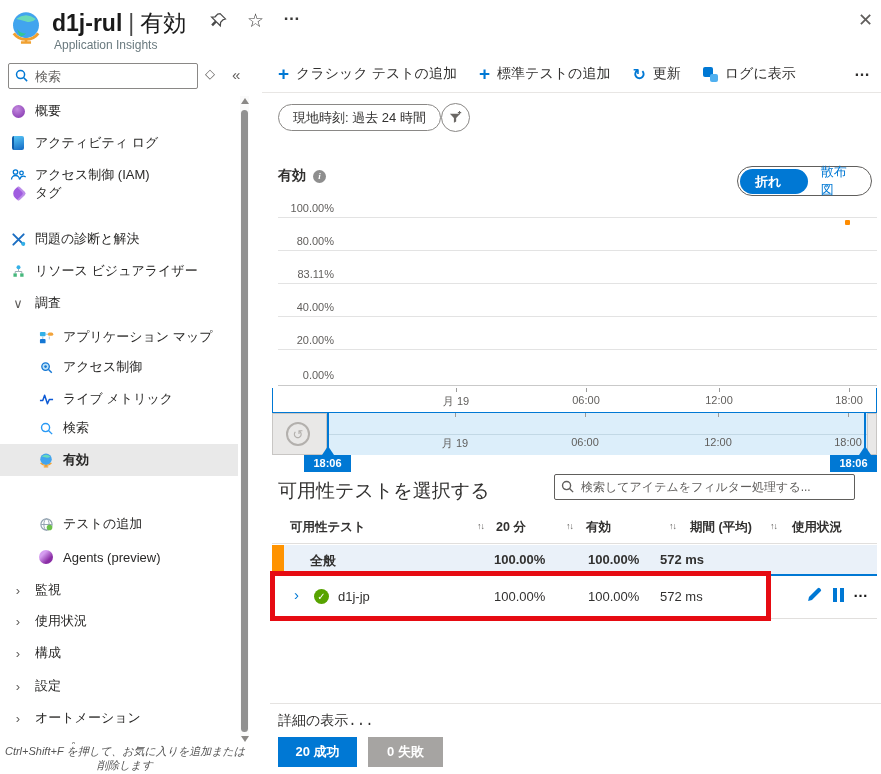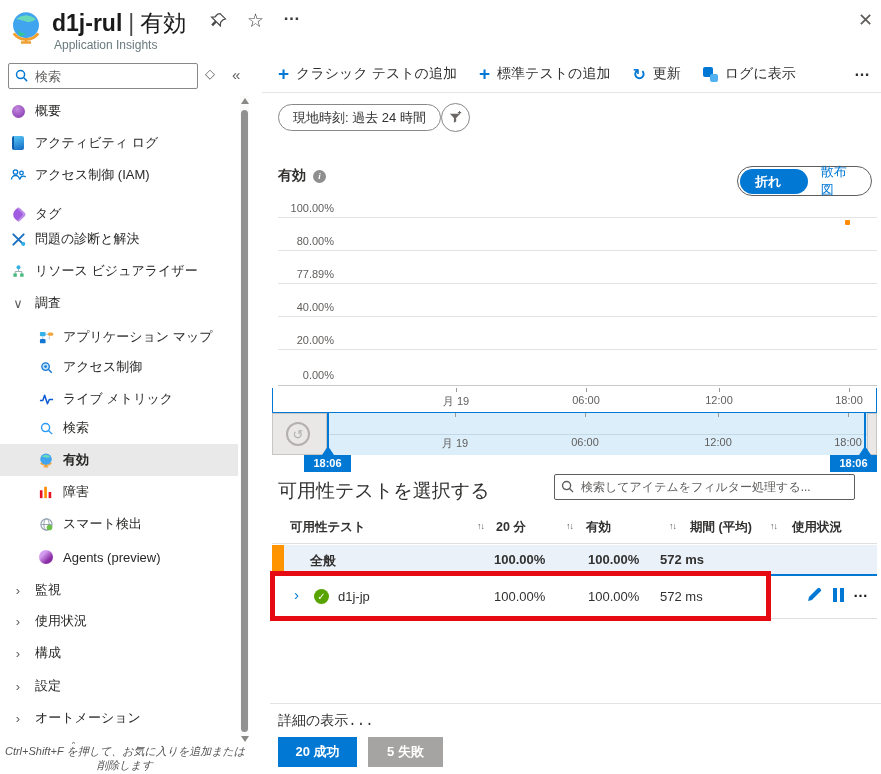--- a/index.html
+++ b/index.html
@@ -159,21 +159,21 @@
       <span class="ic">
         <svg viewBox="0 0 16 16" width="16" height="16" fill="none" stroke="#0078d4" stroke-width="1.3">
           <circle cx="5.5" cy="5" r="2.2"></circle>
           <path d="M1.5 12.5c0-2.2 1.8-4 4-4s4 1.8 4 4"></path>
           <circle cx="11.5" cy="6" r="1.8"></circle>
           <path d="M9.8 12.3c.3-1.8 1.7-3.2 3.5-3.2.9 0 1.8.4 2.4 1"></path>
         </svg>
       </span>
       <span>アクセス制御 (IAM)</span>
     </div>
-  <div class="srow" style="top:142px">
+  <div class="srow" style="top:121px">
       <span class="ic">
         <span class="ic-tag"></span>
       </span>
       <span>タグ</span>
     </div>
   <div class="srow" style="top:167px">
       <span class="ic">
         <svg viewBox="0 0 16 16" width="15" height="15">
           <path d="M2.5 2.5l11 11M13.5 2.5l-11 11" stroke="#1b6ec2" stroke-width="2.1" stroke-linecap="round"></path>
           <circle cx="13" cy="12.6" r="2.2" fill="#35b1e8"></circle>
@@ -239,40 +239,30 @@
       <span class="ic">
         <svg viewBox="0 0 20 20" width="16" height="16">
           <circle cx="10" cy="9" r="7.2" fill="#41a4ee"></circle>
           <path d="M4.5 5.5 Q10 1.5 15.5 5.5 Q13 8 10 7 Q7 6 4.5 5.5Z" fill="#6ee0b2" opacity="0.9"></path>
           <path d="M3.2 13.5 a8.5 8.5 0 0 0 13.6 0" fill="none" stroke="#f0a030" stroke-width="1.6"></path>
           <path d="M10 16.6 v2 M7.2 18.6 h5.6" stroke="#f0a030" stroke-width="1.4"></path>
         </svg>
       </span>
       <span>有効</span>
     </div>
-  <div class="srow indent" style="top:420px">
-      <span class="ic">
-        <svg viewBox="0 0 16 16" width="14" height="14">
-          <rect x="1" y="6" width="3" height="9" fill="#e81123"></rect>
-          <rect x="6" y="2" width="3" height="13" fill="#ff8c00"></rect>
-          <rect x="11" y="8" width="3" height="7" fill="#e81123"></rect>
-        </svg>
-      </span>
-      <span>障害</span>
-    </div>
   <div class="srow indent" style="top:452px">
       <span class="ic">
         <svg viewBox="0 0 16 16" width="15" height="15">
           <circle cx="8" cy="8" r="6" fill="none" stroke="#90a0ae" stroke-width="1.2"></circle>
           <ellipse cx="8" cy="8" rx="2.8" ry="6" fill="none" stroke="#90a0ae" stroke-width="1"></ellipse>
           <path d="M2.3 8h11.4" stroke="#90a0ae" stroke-width="1"></path>
           <circle cx="11.2" cy="11.2" r="3" fill="#6cc04a"></circle>
         </svg>
       </span>
-      <span>スマート検出</span>
+      <span>テストの追加</span>
     </div>
   <div class="srow indent" style="top:485px">
       <span class="ic">
         <span class="ic-agents"></span>
       </span>
       <span>Agents (preview)</span>
     </div>
 
   <div class="srow" style="top:518px">
       <span class="gchev">›</span>
@@ -343,21 +333,21 @@
   </div>
 <div class="toggle">
   <span class="tg-sel">折れ線</span>
   <span class="tg-alt">散布図</span>
 </div>
 
 <div class="ylab" style="top:202px">100.00%</div>
 <div class="gline" style="top:217px"></div>
 <div class="ylab" style="top:235px">80.00%</div>
 <div class="gline" style="top:250px"></div>
-<div class="ylab" style="top:268px">77.89%</div>
+<div class="ylab" style="top:268px">83.11%</div>
 <div class="gline" style="top:283px"></div>
 <div class="ylab" style="top:301px">40.00%</div>
 <div class="gline" style="top:316px"></div>
 <div class="ylab" style="top:334px">20.00%</div>
 <div class="gline" style="top:349px"></div>
 <div class="ylab" style="top:369px">0.00%</div>
 <div class="axisline" style="top:385px"></div>
 <div class="dot"></div>
 
 <div class="ministrip">
@@ -444,13 +434,13 @@
     <i></i>
     <i></i>
   </span>
 <button class="act-more">…</button>
 
 <div class="redbox"></div>
 
 <div class="foot-div"></div>
 <button class="details">詳細の表示...</button>
 <button class="btn-ok">20 成功</button>
-<button class="btn-fail">5 失敗</button>
+<button class="btn-fail">0 失敗</button>
 
 </body></html>

